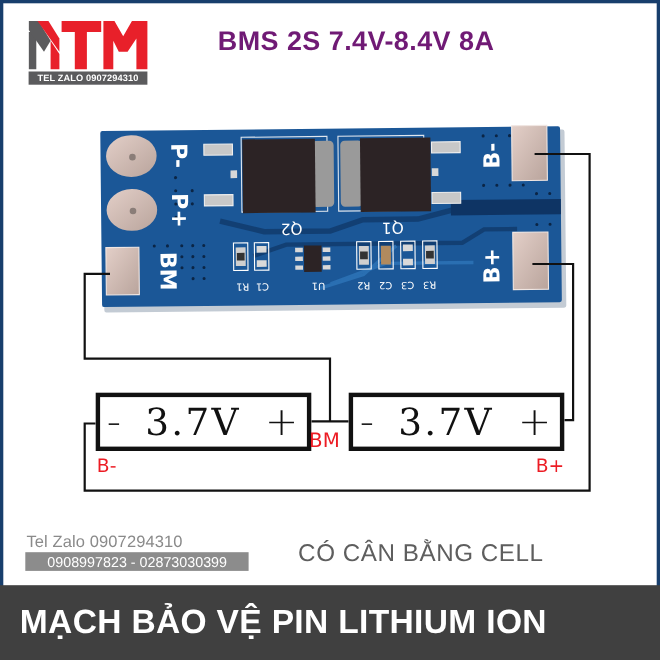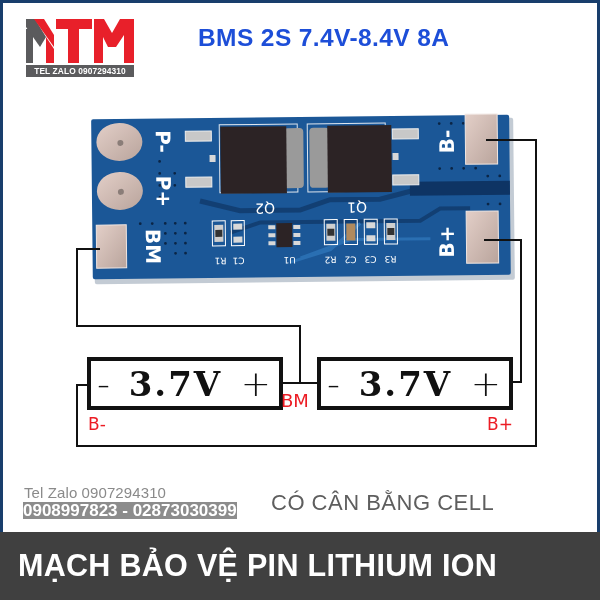--- a/index.html
+++ b/index.html
@@ -9,48 +9,48 @@
   .frame { position: absolute; left: 0; top: 0; width: 600px; height: 600px;
            border: 3px solid #183e6c; border-bottom: none; background: #ffffff; }
 
   
   .logo { position: absolute; left: 26px; top: 19px; width: 110px; height: 60px; }
   .logo svg { position: absolute; left: 0; top: 0; }
   .logo-tel { position: absolute; left: 0; top: 46px; width: 108px; height: 12px;
               background: #5b5b5d; color: #ffffff; font-size: 8.4px; font-weight: bold;
               line-height: 12px; text-align: center; white-space: nowrap; letter-spacing: 0.1px; }
 
-  .headline { position: absolute; left: 198px; top: 24px; color: #1d4ed8;
+  .headline { position: absolute; left: 198px; top: 24px; color: #701a75;
               font-weight: bold; font-size: 24.5px; letter-spacing: 0.4px; white-space: nowrap; }
 
   
   .pcb { position: absolute; left: 0; top: 0; width: 600px; height: 600px; }
 
   
   .diagram { position: absolute; left: 0; top: 0; width: 600px; height: 600px; pointer-events: none; }
 
   .battery { position: absolute; height: 53px; border: 4px solid #111111; background: #ffffff;
              font-family: "DejaVu Serif", serif; font-size: 34px; color: #111111;
              display: flex; align-items: center; justify-content: space-between;
              padding: 0 8px 0 6px; white-space: nowrap; }
   .battery .sign { font-family: "DejaVu Sans", sans-serif; font-size: 36px; font-weight: 300; }
-  .battery .volt { letter-spacing: 2px; font-weight: bold; }
+  .battery .volt { letter-spacing: 2px; }
   .b1 { left: 87px; top: 357px; width: 196px; }
   .b2 { left: 317px; top: 357px; width: 196px; }
 
   .lbl-red { position: absolute; color: #ec1c24; font-family: "DejaVu Sans", sans-serif;
              font-size: 17px; white-space: nowrap; }
   .lbl-bminus { left: 88px; top: 414px; }
   .lbl-bm { left: 281px; top: 390px; font-size: 18px; }
   .lbl-bplus { left: 487px; top: 414px; }
 
   .tel2 { position: absolute; left: 24px; top: 484px; color: #8a8a8a; font-size: 15px;
           white-space: nowrap; letter-spacing: 0.1px; }
   .tel3 { position: absolute; left: 23px; top: 502px; background: #8c8c8c; color: #ffffff;
-          font-size: 17px; font-weight: bold; padding: 1px 0; line-height: 15px; white-space: nowrap; }
+          font-size: 13px; font-weight: normal; padding: 1px 20px; line-height: 15px; white-space: nowrap; }
   .balance { position: absolute; left: 271px; top: 490px; color: #5e5e5e; font-size: 22px;
              white-space: nowrap; letter-spacing: 0.5px; }
 
   .banner { position: absolute; left: 0; top: 532px; width: 600px; height: 68px; background: #404040; }
   .banner-title { position: absolute; left: 18px; top: 16px; color: #ffffff; font-weight: bold;
                   font-size: 30.5px; letter-spacing: 0.3px; white-space: nowrap; }
 </style>
 </head>
 <body>
 

